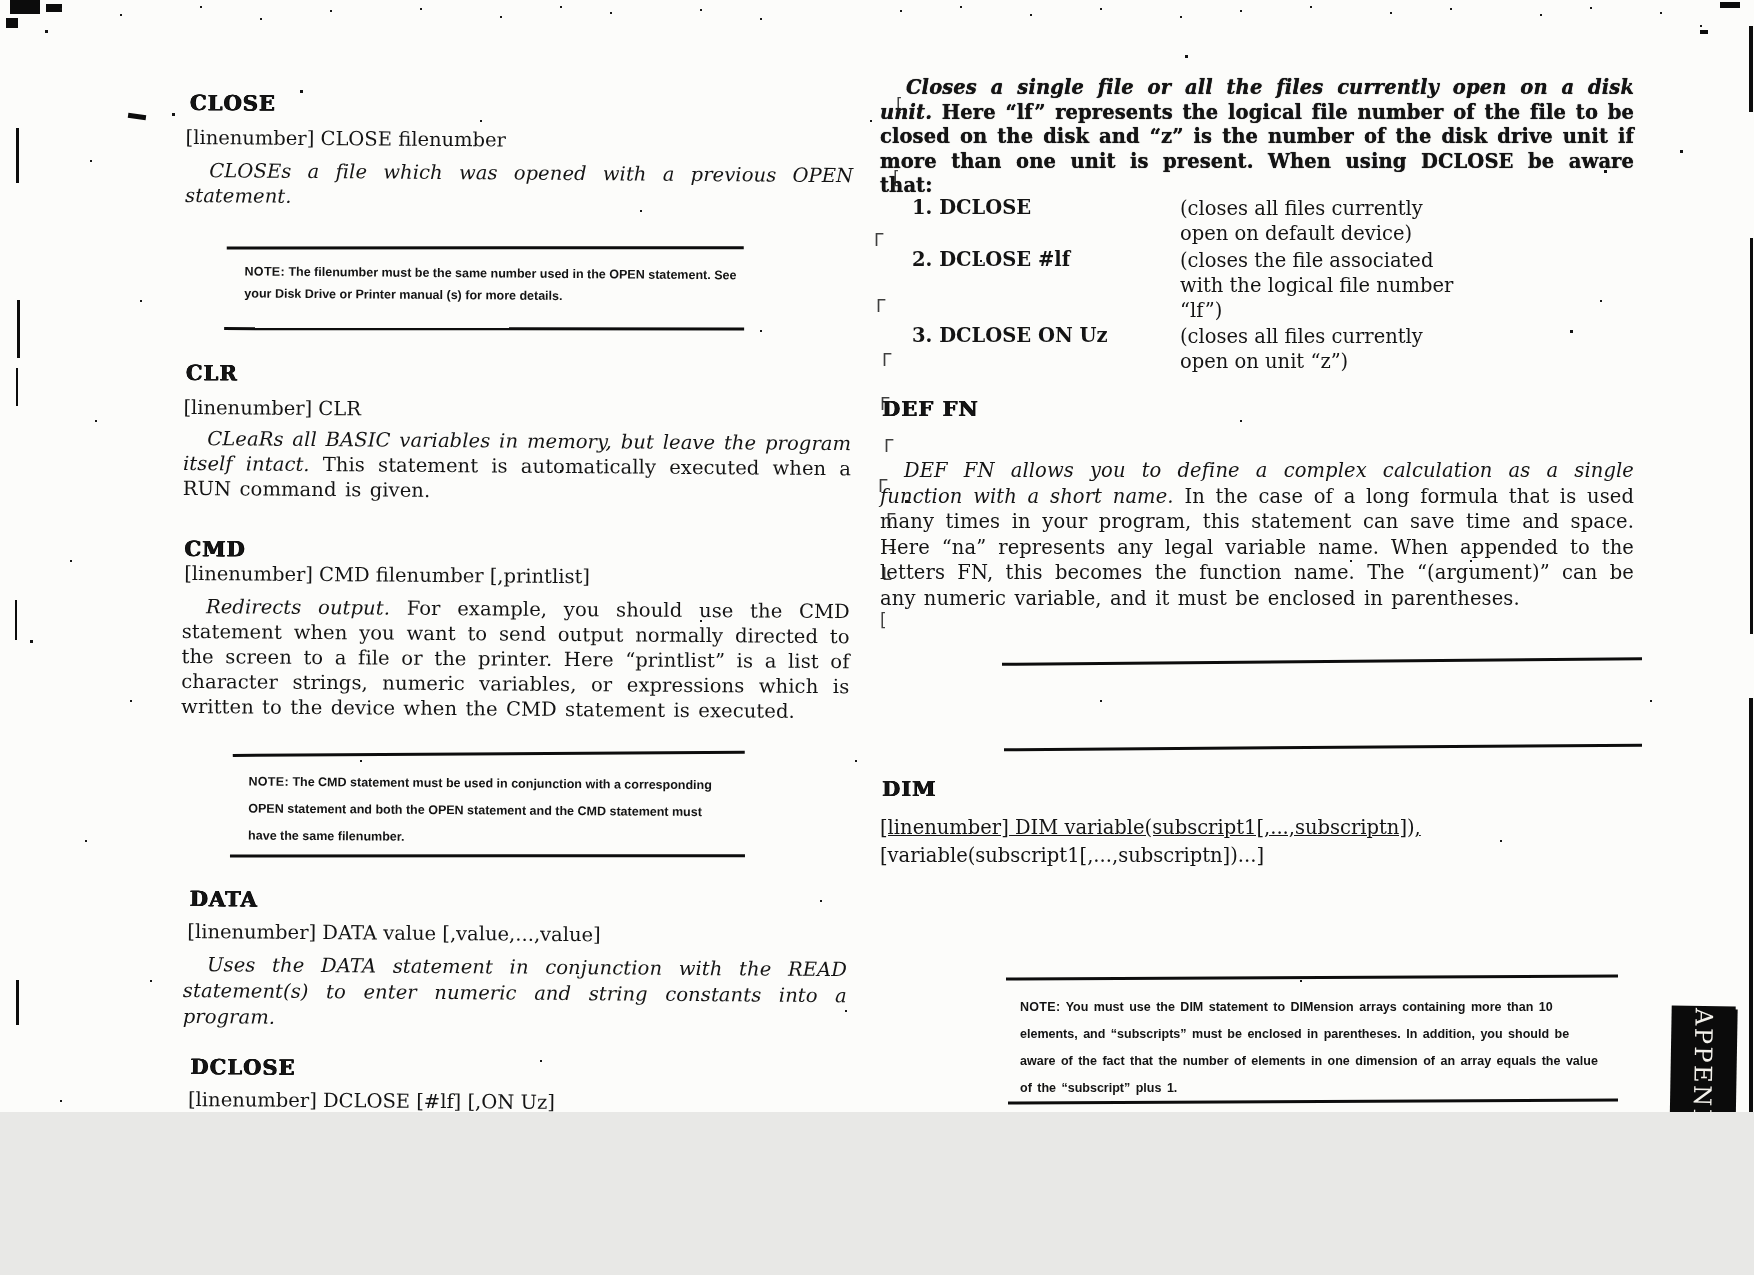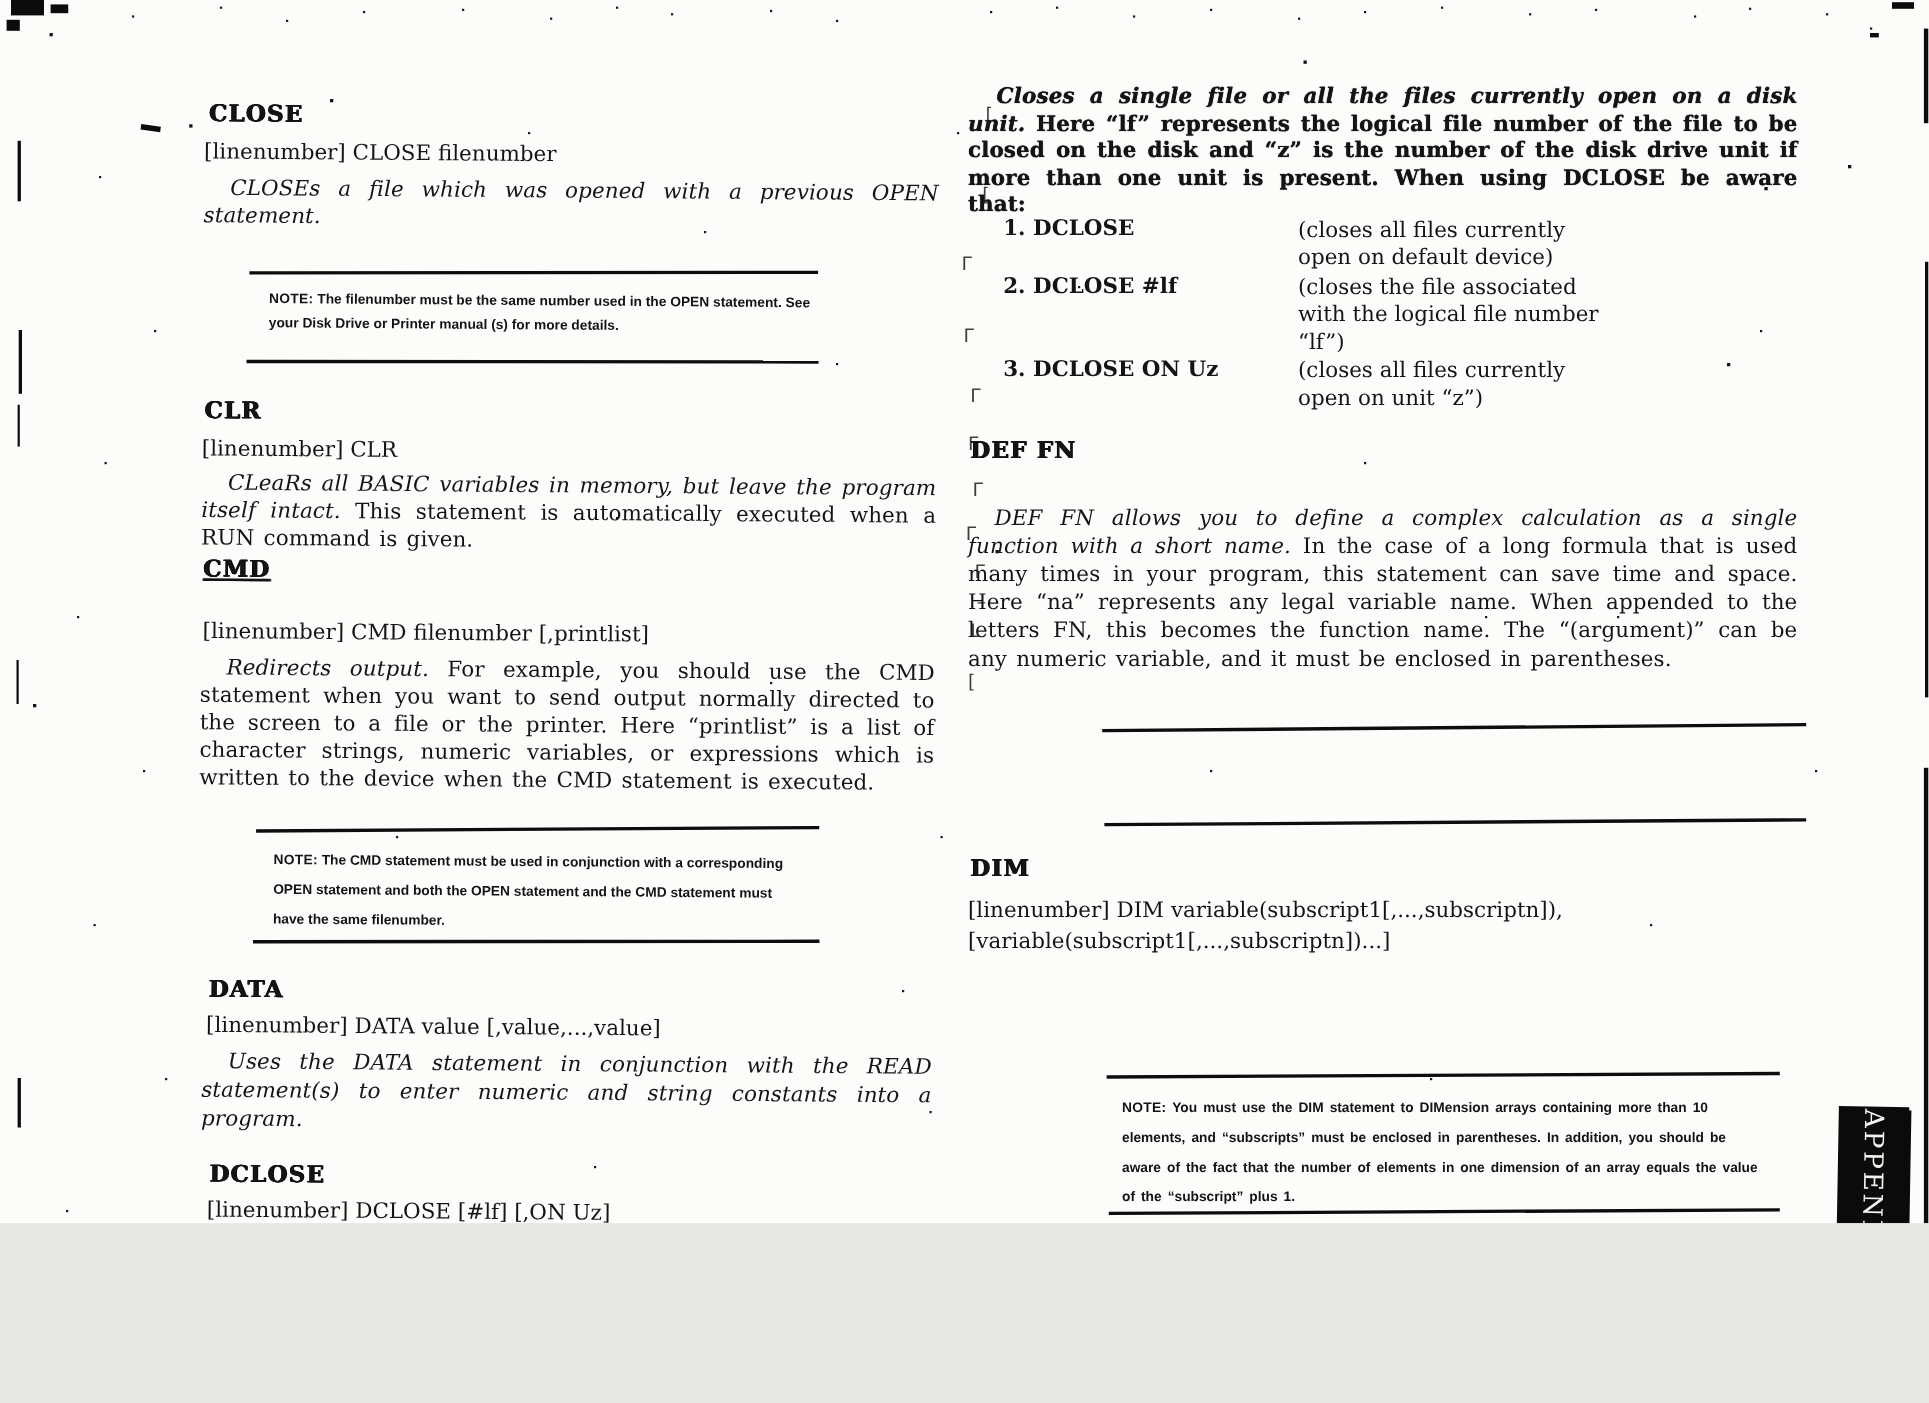--- a/index.html
+++ b/index.html
@@ -83,21 +83,21 @@
     </div>
     <div class="note-rule" style="left:40px;top:237px;width:520px;transform:rotate(-0.4deg);"></div>
 
     <div class="abs h" style="left:2px;top:272px;">CLR</div>
     <div class="abs syntax" style="left:0;top:308px;">[linenumber] CLR</div>
     <div class="abs para" style="left:0;top:338px;width:668px;">
       <span class="lead">CLeaRs all BASIC variables in memory, but leave the program itself intact.</span>
       <span>This statement is automatically executed when a RUN command is given.</span>
     </div>
 
-    <div class="abs h" style="left:2px;top:416px;text-decoration:underline;">CMD</div>
+    <div class="abs h" style="left:2px;top:448px;">CMD</div>
     <div class="abs syntax" style="left:2px;top:474px;">[linenumber] CMD filenumber [,printlist]</div>
     <div class="abs para" style="left:0;top:506px;width:668px;">
       <span class="lead">Redirects output.</span>
       <span>For example, you should use the CMD statement when you want to send output normally directed to the screen to a file or the printer. Here “printlist” is a list of character strings, numeric variables, or expressions which is written to the device when the CMD statement is executed.</span>
     </div>
 
     <div class="note-rule" style="left:52px;top:662px;width:512px;transform:rotate(-0.8deg);"></div>
     <div class="note-text" style="left:68px;top:680px;width:478px;line-height:27px;">
       <span class="nlabel">NOTE:</span>
       <span>The CMD statement must be used in conjunction with a corresponding OPEN statement and both the OPEN statement and the CMD statement must have the same filenumber.</span>
@@ -151,21 +151,21 @@
     <div class="abs h" style="left:2px;top:320px;">DEF FN</div>
     <div class="abs para" style="left:0;top:382px;width:754px;line-height:25.5px;">
       <span class="lead">DEF FN allows you to define a complex calculation as a single function with a short name.</span>
       <span>In the case of a long formula that is used many times in your program, this statement can save time and space. Here “na” represents any legal variable name. When appended to the letters FN, this becomes the function name. The “(argument)” can be any numeric variable, and it must be enclosed in parentheses.</span>
     </div>
 
     <div class="note-rule" style="left:122px;top:584px;width:640px;transform:rotate(-0.5deg);"></div>
     <div class="note-rule" style="left:124px;top:670px;width:638px;transform:rotate(-0.4deg);"></div>
 
     <div class="abs h" style="left:2px;top:700px;">DIM</div>
-    <div class="abs syntax" style="left:0;top:740px;">[linenumber] DIM variable(subscript1[,...,subscriptn]),</div>
+    <div class="abs syntax" style="left:0;top:740px;text-decoration:underline;">[linenumber] DIM variable(subscript1[,...,subscriptn]),</div>
     <div class="abs syntax" style="left:0;top:768px;">[variable(subscript1[,...,subscriptn])...]</div>
 
     <div class="note-rule" style="left:126px;top:900px;width:612px;transform:rotate(-0.3deg);"></div>
     <div class="note-text" style="left:140px;top:918px;width:582px;line-height:27px;word-spacing:2px;">
       <span class="nlabel">NOTE:</span>
       <span>You must use the DIM statement to DIMension arrays containing more than 10 elements, and “subscripts” must be enclosed in parentheses. In addition, you should be aware of the fact that the number of elements in one dimension of an array equals the value of the “subscript” plus 1.</span>
     </div>
     <div class="note-rule" style="left:128px;top:1024px;width:610px;transform:rotate(-0.3deg);"></div>
   </div>
 

